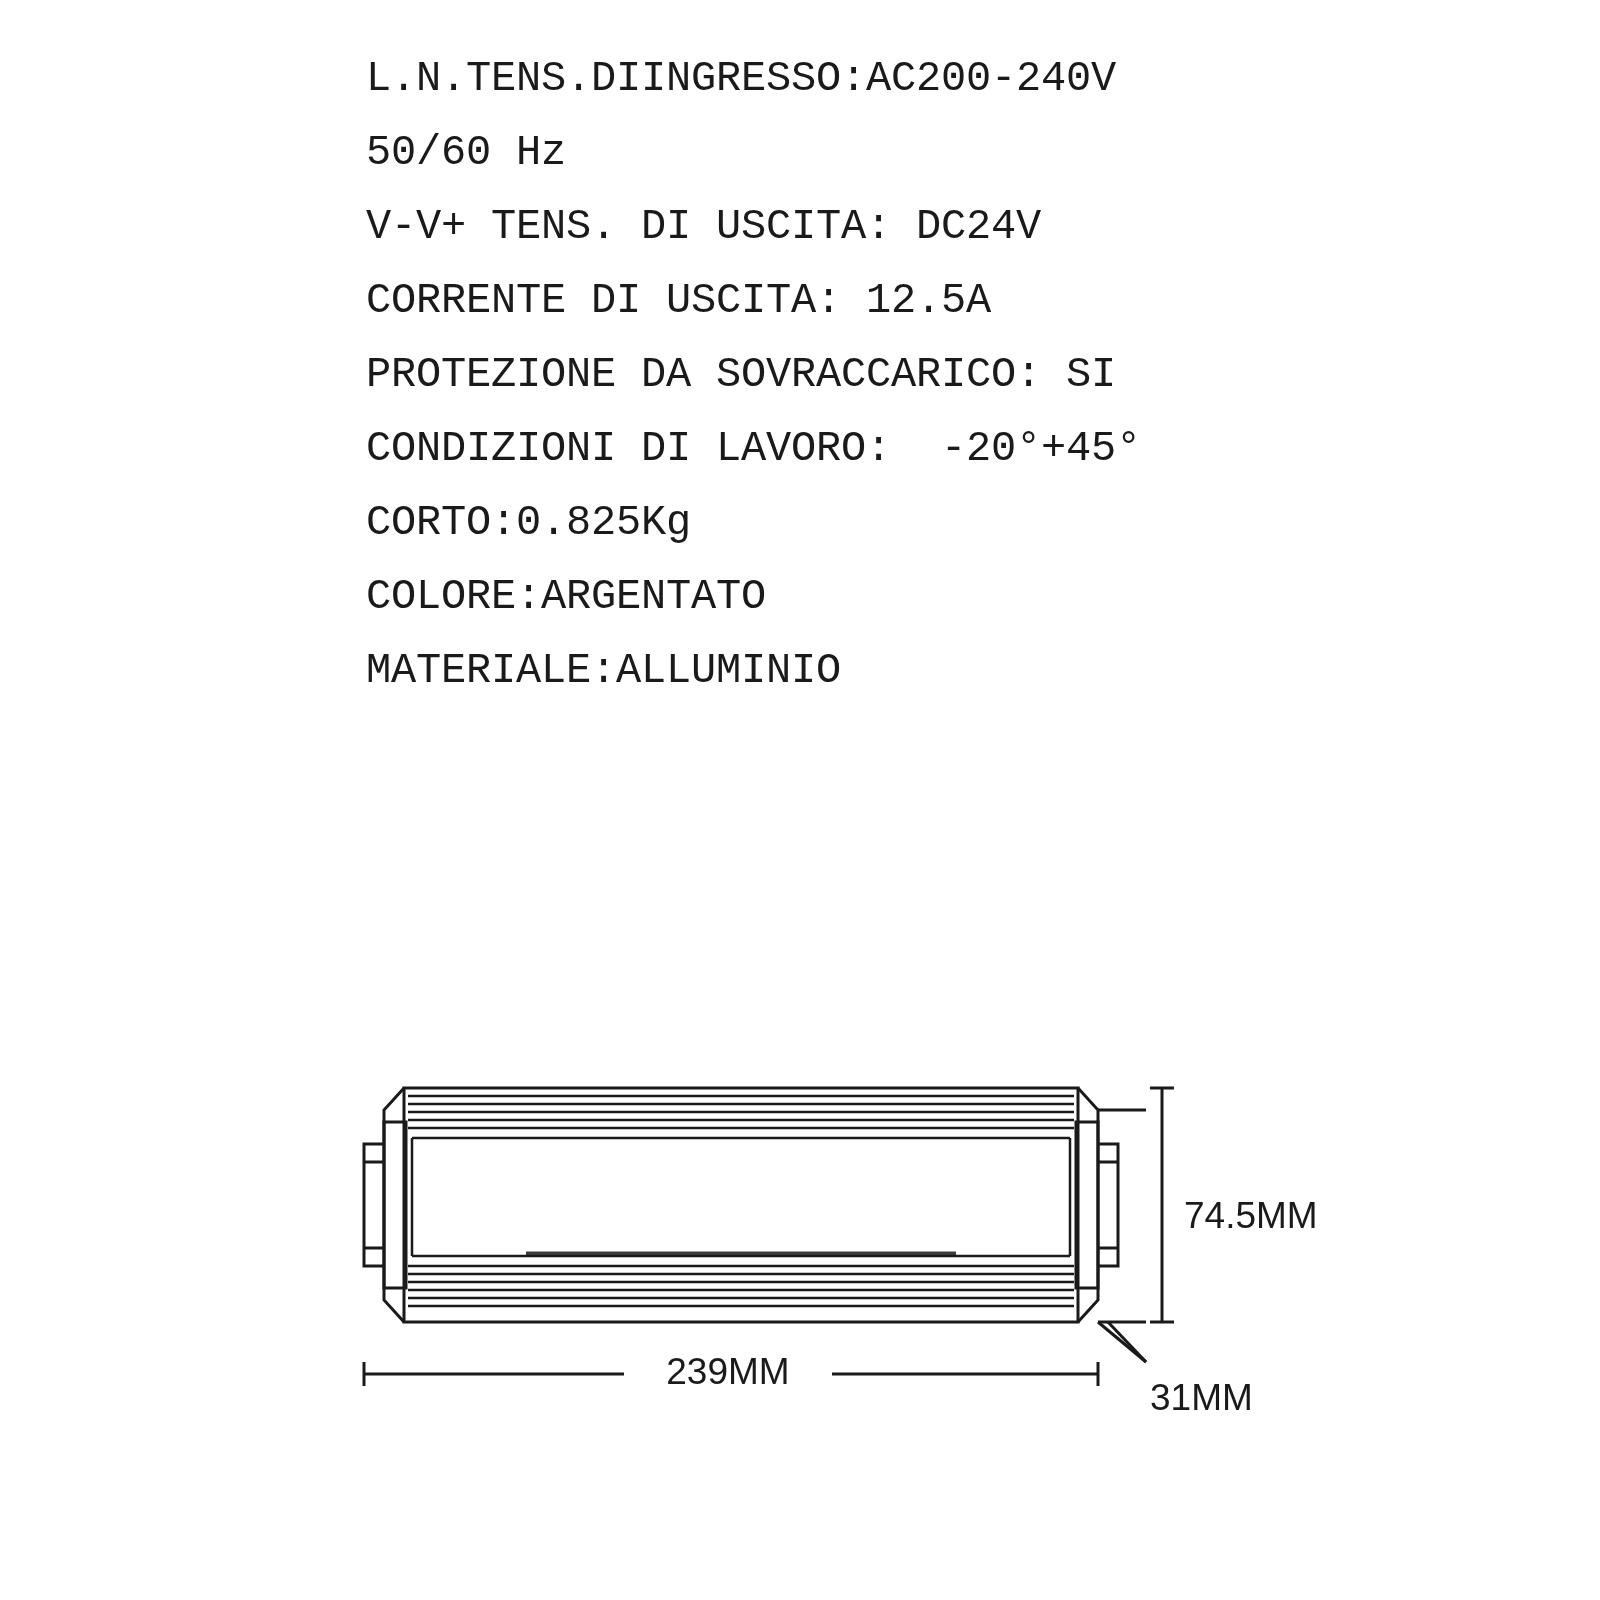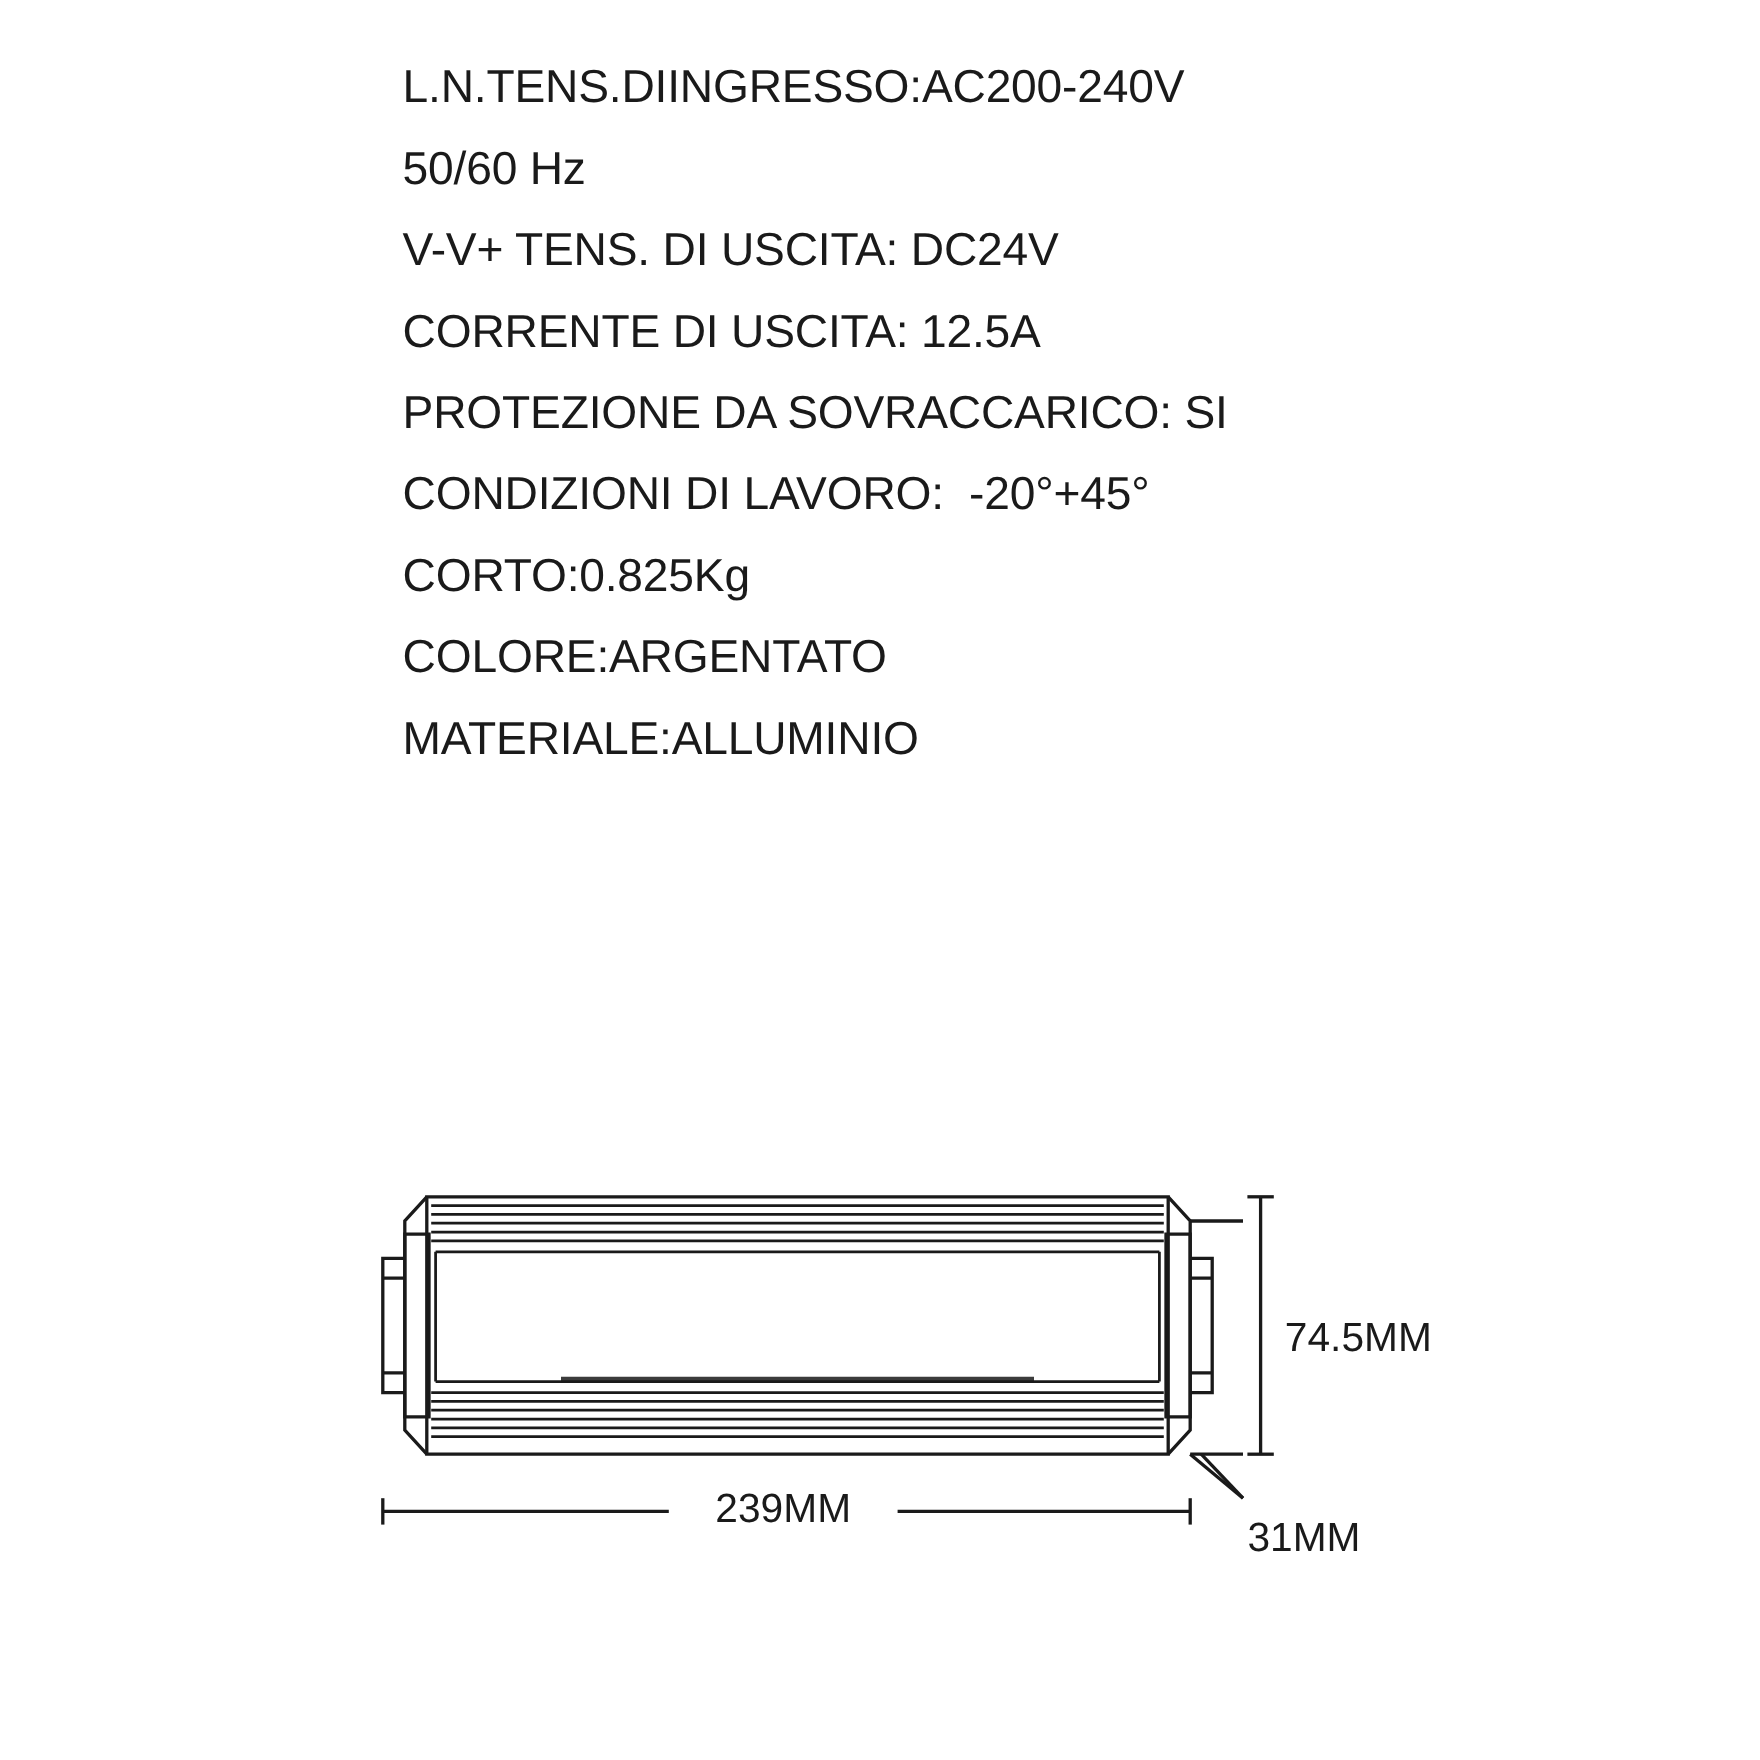--- a/index.html
+++ b/index.html
@@ -15,33 +15,34 @@
     position: relative;
     overflow: hidden;
   }
 
   
   #spec-list {
     position: absolute;
     left: 366px;
     top: 42px;
     width: 1100px;
+    font-family: Liberation Mono, monospace;
   }
   .spec-line {
     font-size: 42px;
     line-height: 74px;
     letter-spacing: -0.2px;
     white-space: pre;
     color: #1a1a1a;
   }
 
   
   #drawing {
     position: absolute;
-    left: 340px;
+    left: 356px;
     top: 1070px;
     width: 980px;
     height: 360px;
   }
   #drawing svg {
     display: block;
   }
   .dim-label {
     font-family: "Liberation Sans", sans-serif;
     font-size: 37px;

